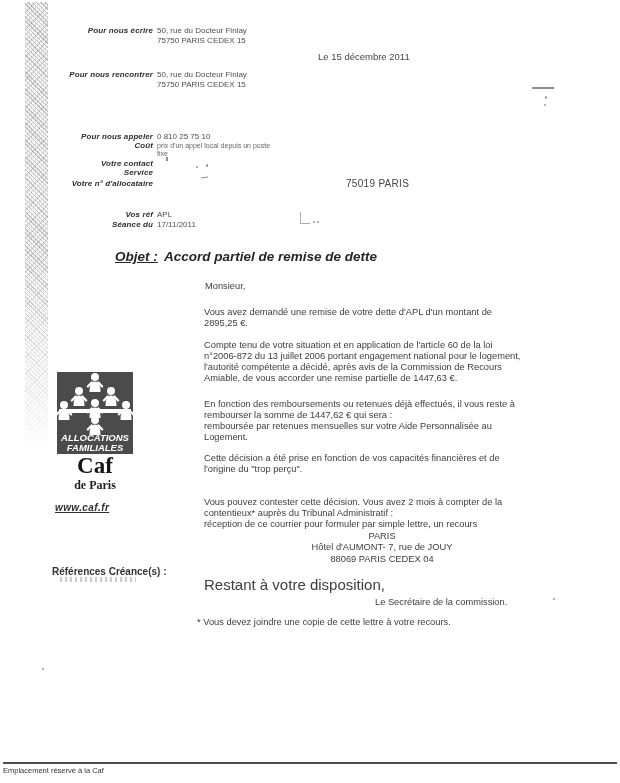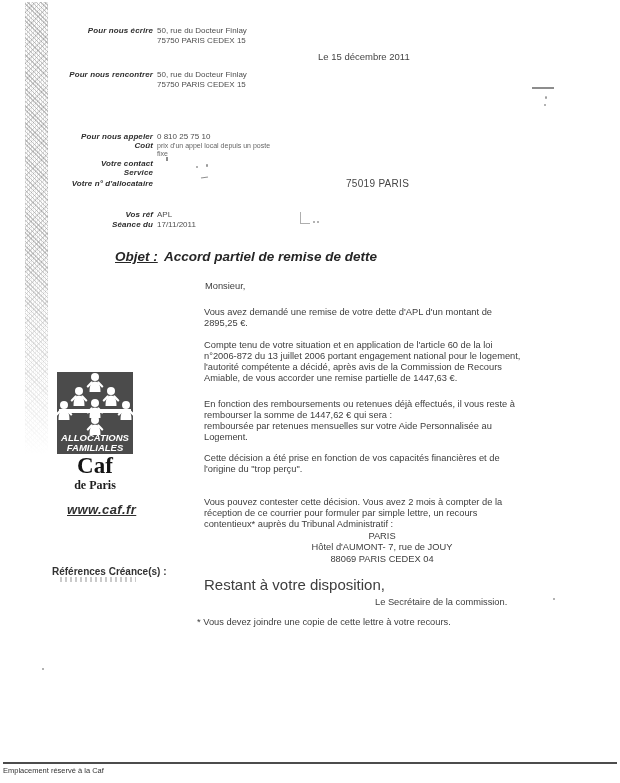--- a/index.html
+++ b/index.html
@@ -48,22 +48,22 @@
   .salutation{position:absolute; left:205px; top:281px; font-size:9.3px; color:#3d3d3d;}
   .closing{position:absolute; left:204px; top:576px; font-size:15px; color:#3d3d3d;}
   .signature{position:absolute; left:375px; top:597px; font-size:9.3px; color:#3d3d3d;}
   .footnote{position:absolute; left:197px; top:617px; font-size:9.3px; color:#3d3d3d;}
   
   .logo-wrap{position:absolute; left:57px; top:372px; width:76px; height:82px;}
   .brand{position:absolute; left:53px; top:454px; width:84px; text-align:center;
     font-family:Liberation Serif, serif; font-weight:bold; font-size:23px; color:#141414; line-height:24px;}
   .brand-sub{position:absolute; left:53px; top:478px; width:84px; text-align:center;
     font-family:"Liberation Serif", serif; font-weight:bold; font-size:12px; color:#1d1d1d;}
-  .website{position:absolute; left:55px; top:502px; font-size:13px; font-weight:bold; font-style:italic;
-    text-decoration:underline; color:#2f2f2f; letter-spacing:.4px;margin-left:12px;}
+  .website{position:absolute; left:55px; top:502px; font-size:10px; font-weight:bold; font-style:italic;
+    text-decoration:underline; color:#2f2f2f; letter-spacing:.4px;}
   .refs-label{position:absolute; left:52px; top:566px; font-size:10px; font-weight:bold; color:#333;}
   
   .footer-line{position:absolute; left:3px; top:762px; width:614px; height:1.5px; background:#4c4c4c;}
   .footer-text{position:absolute; left:3px; top:766px; font-size:7.5px; color:#333;}
 </style>
 </head>
 <body>
 
 <div class="page">
 
@@ -140,22 +140,22 @@
     <div>Logement.</div>
   </div>
 
   <div class="bodyblock" style="top:453px;">
     <div>Cette décision a été prise en fonction de vos capacités financières et de</div>
     <div>l'origine du "trop perçu".</div>
   </div>
 
   <div class="bodyblock" style="top:497px;">
     <div>Vous pouvez contester cette décision. Vous avez 2 mois à compter de la</div>
+    <div>contentieux* auprès du Tribunal Administratif :</div>
     <div>réception de ce courrier pour formuler par simple lettre, un recours</div>
-    <div>contentieux* auprès du Tribunal Administratif :</div>
   </div>
 
   <div class="bodyblock center-block" style="top:531px;">
     <div>PARIS</div>
     <div>Hôtel d'AUMONT- 7,  rue de JOUY</div>
     <div>88069 PARIS CEDEX  04</div>
   </div>
 
   <div class="closing">Restant à votre disposition,</div>
   <div class="signature">Le Secrétaire de la commission.</div>

